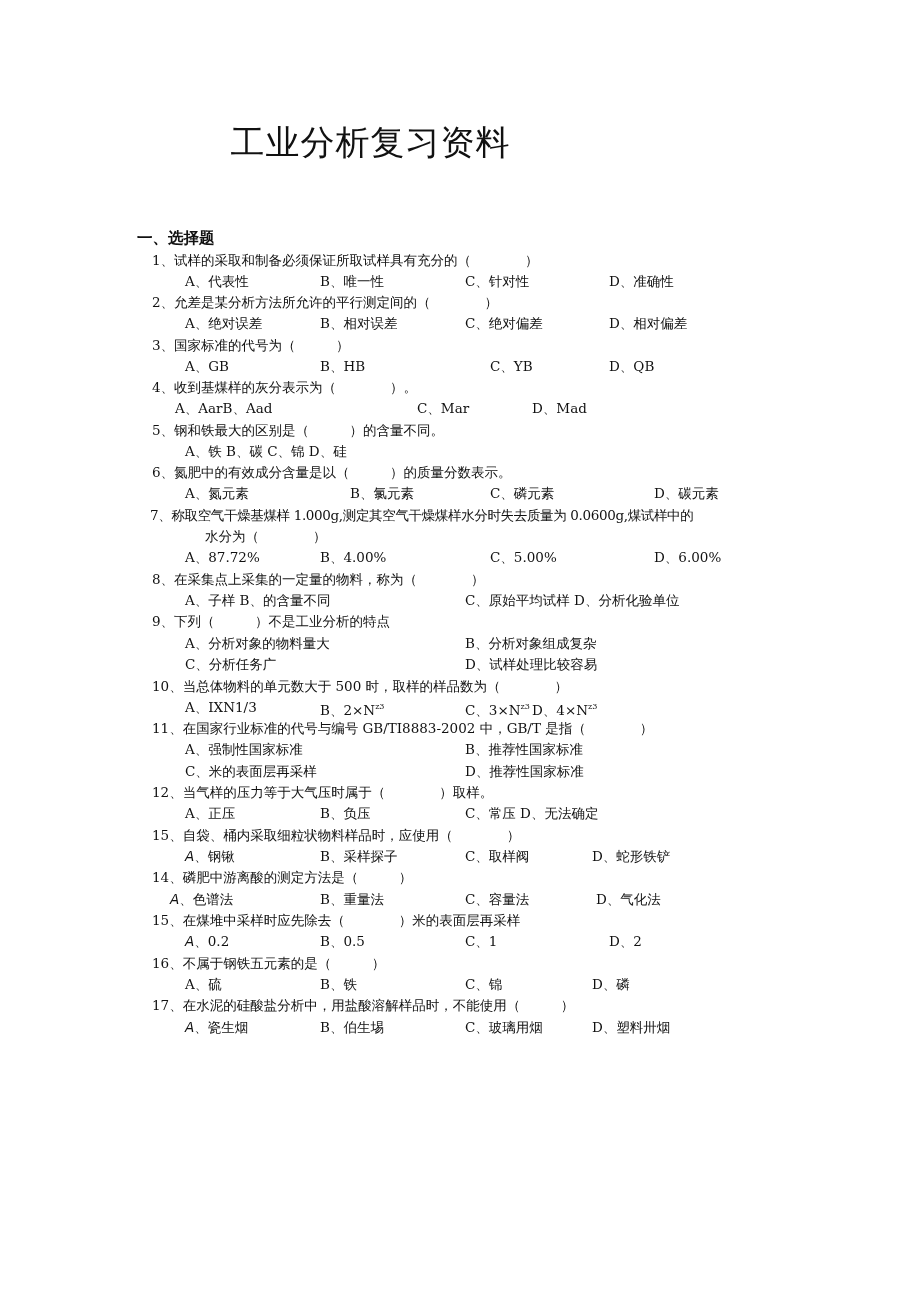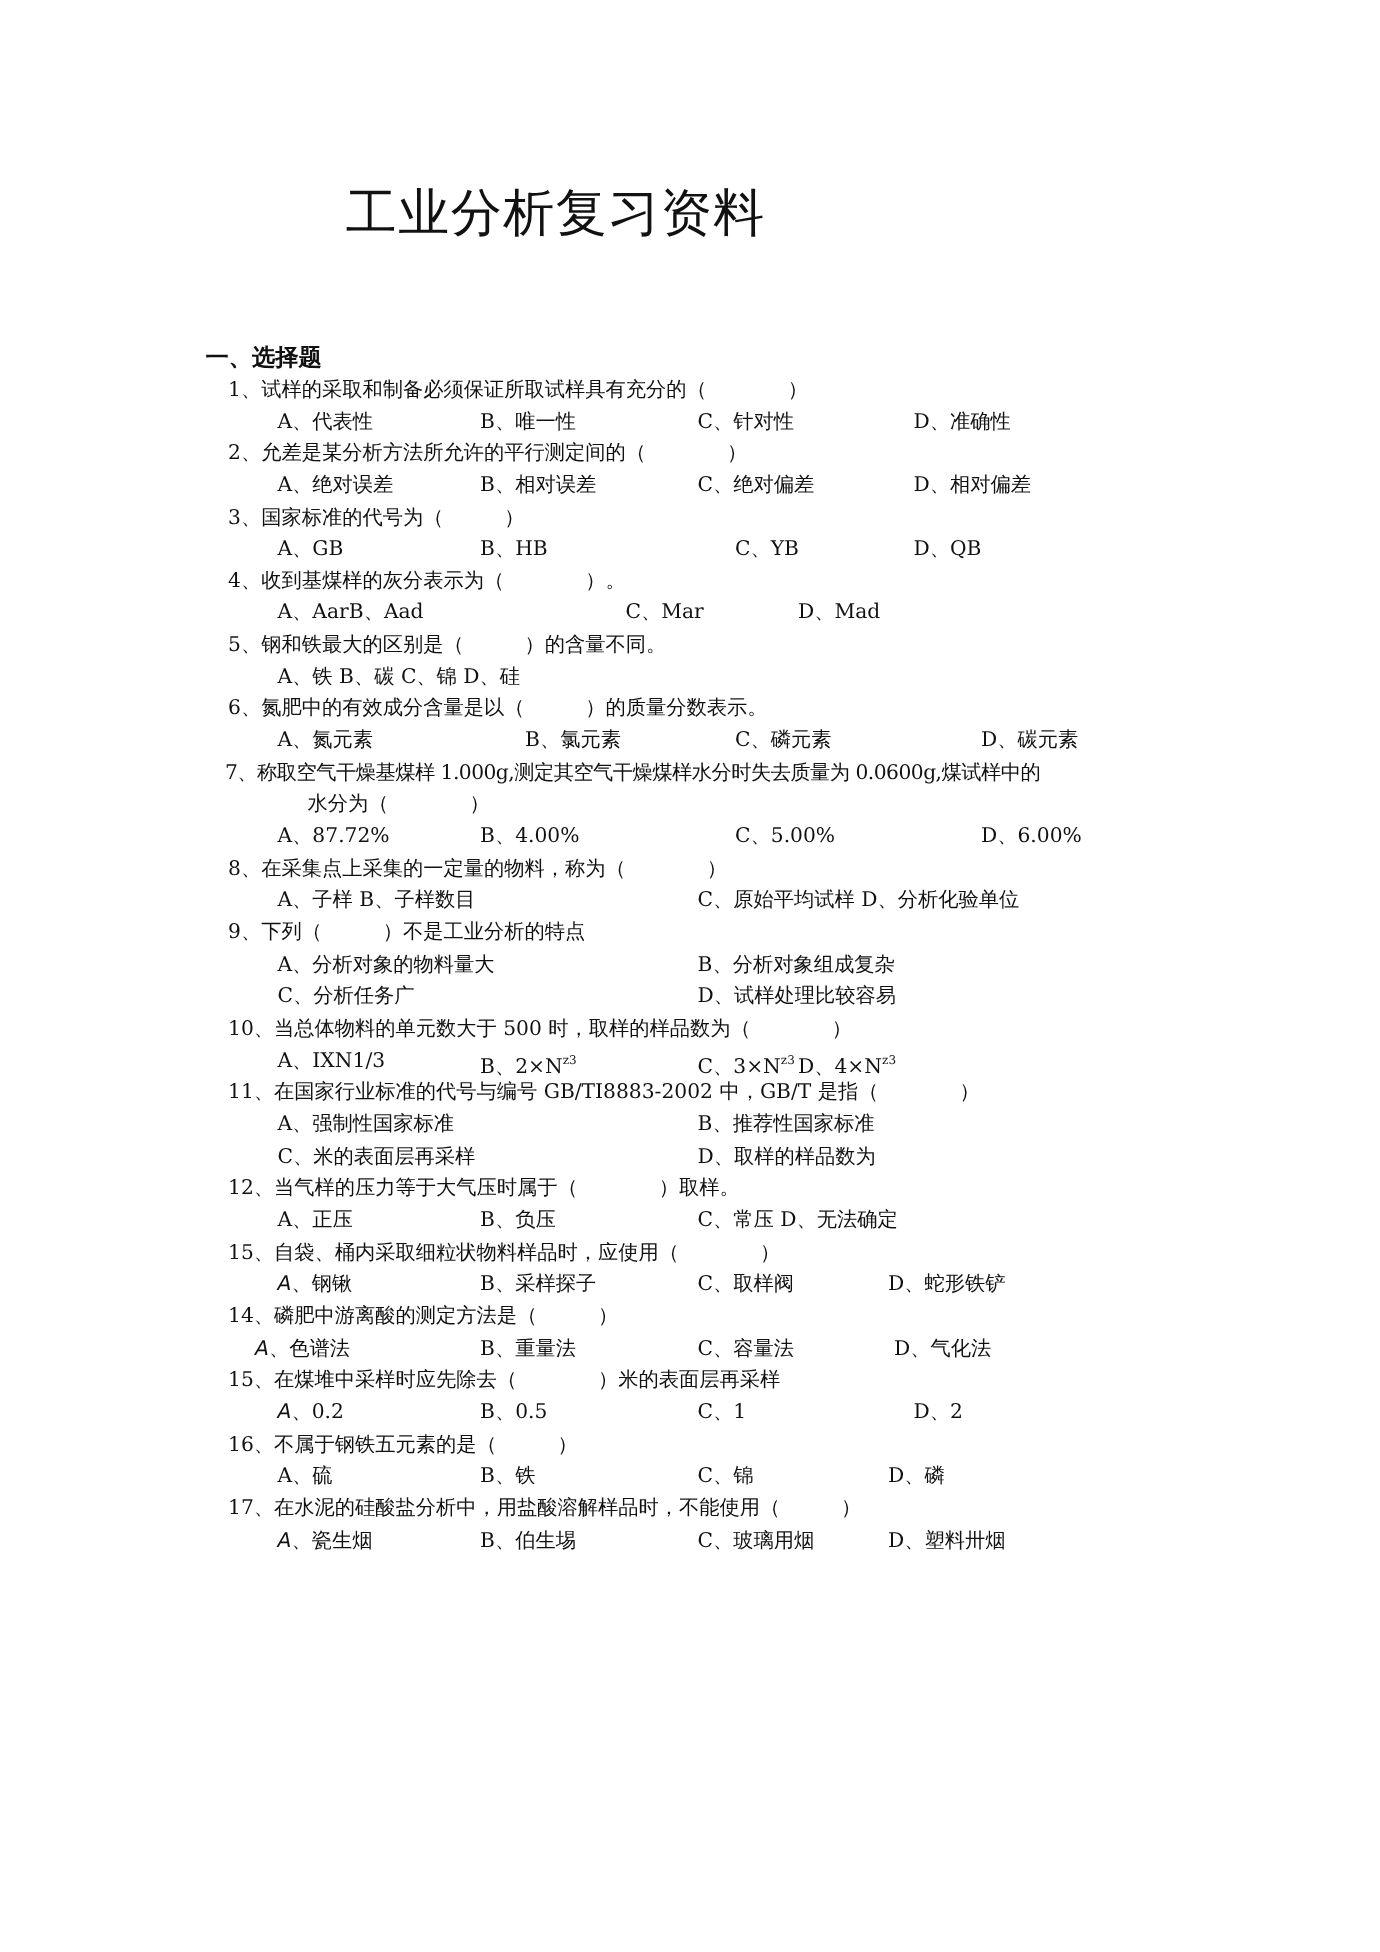--- a/index.html
+++ b/index.html
@@ -73,21 +73,21 @@
 <div class="line q" style="top:335px">3、国家标准的代号为（　　　）</div>
 <div class="line" style="top:356px;left:0;width:920px">
   <span class="opt" style="left:185px">A、GB</span>
   <span class="opt" style="left:320px">B、HB</span>
   <span class="opt" style="left:490px">C、YB</span>
   <span class="opt" style="left:609px">D、QB</span>
 </div>
 
 <div class="line q" style="top:377px">4、收到基煤样的灰分表示为（　　　　）。</div>
 <div class="line" style="top:398px;left:0;width:920px">
-  <span class="opt" style="left:185px">A、AarB、Aad</span>
+  <span class="opt" style="left:175px">A、AarB、Aad</span>
   <span class="opt" style="left:417px">C、Mar</span>
   <span class="opt" style="left:532px">D、Mad</span>
 </div>
 
 <div class="line q" style="top:420px">5、钢和铁最大的区别是（　　　）的含量不同。</div>
 <div class="line" style="top:441px;left:0;width:920px">
   <span class="opt" style="left:185px">A、铁 B、碳 C、锦 D、硅</span>
 </div>
 
 <div class="line q" style="top:462px">6、氮肥中的有效成分含量是以（　　　）的质量分数表示。</div>
@@ -102,21 +102,21 @@
 <div class="line cont" style="top:526px">水分为（　　　　）</div>
 <div class="line" style="top:547px;left:0;width:920px">
   <span class="opt" style="left:185px">A、87.72%</span>
   <span class="opt" style="left:320px">B、4.00%</span>
   <span class="opt" style="left:490px">C、5.00%</span>
   <span class="opt" style="left:654px">D、6.00%</span>
 </div>
 
 <div class="line q" style="top:569px">8、在采集点上采集的一定量的物料，称为（　　　　）</div>
 <div class="line" style="top:590px;left:0;width:920px">
-  <span class="opt" style="left:185px">A、子样 B、子样数目</span>
+  <span class="opt" style="left:185px">A、子样 B、的含量不同</span>
   <span class="opt" style="left:465px">C、原始平均试样 D、分析化验单位</span>
 </div>
 
 <div class="line q" style="top:611px">9、下列（　　　）不是工业分析的特点</div>
 <div class="line" style="top:633px;left:0;width:920px">
   <span class="opt" style="left:185px">A、分析对象的物料量大</span>
   <span class="opt" style="left:465px">B、分析对象组成复杂</span>
 </div>
 <div class="line" style="top:654px;left:0;width:920px">
   <span class="opt" style="left:185px">C、分析任务广</span>
@@ -131,21 +131,21 @@
   <span class="opt" style="left:532px"><span>D、4×N</span><span class="sup">z3</span></span>
 </div>
 
 <div class="line q" style="top:718px">11、在国家行业标准的代号与编号 GB/TI8883-2002 中，GB/T 是指（　　　　）</div>
 <div class="line" style="top:739px;left:0;width:920px">
   <span class="opt" style="left:185px">A、强制性国家标准</span>
   <span class="opt" style="left:465px">B、推荐性国家标准</span>
 </div>
 <div class="line" style="top:761px;left:0;width:920px">
   <span class="opt" style="left:185px">C、米的表面层再采样</span>
-  <span class="opt" style="left:465px">D、取样的样品数为</span>
+  <span class="opt" style="left:465px">D、推荐性国家标准</span>
 </div>
 
 <div class="line q" style="top:782px">12、当气样的压力等于大气压时属于（　　　　）取样。</div>
 <div class="line" style="top:803px;left:0;width:920px">
   <span class="opt" style="left:185px">A、正压</span>
   <span class="opt" style="left:320px">B、负压</span>
   <span class="opt" style="left:465px">C、常压 D、无法确定</span>
 </div>
 
 <div class="line q" style="top:825px">15、自袋、桶内采取细粒状物料样品时，应使用（　　　　）</div>

